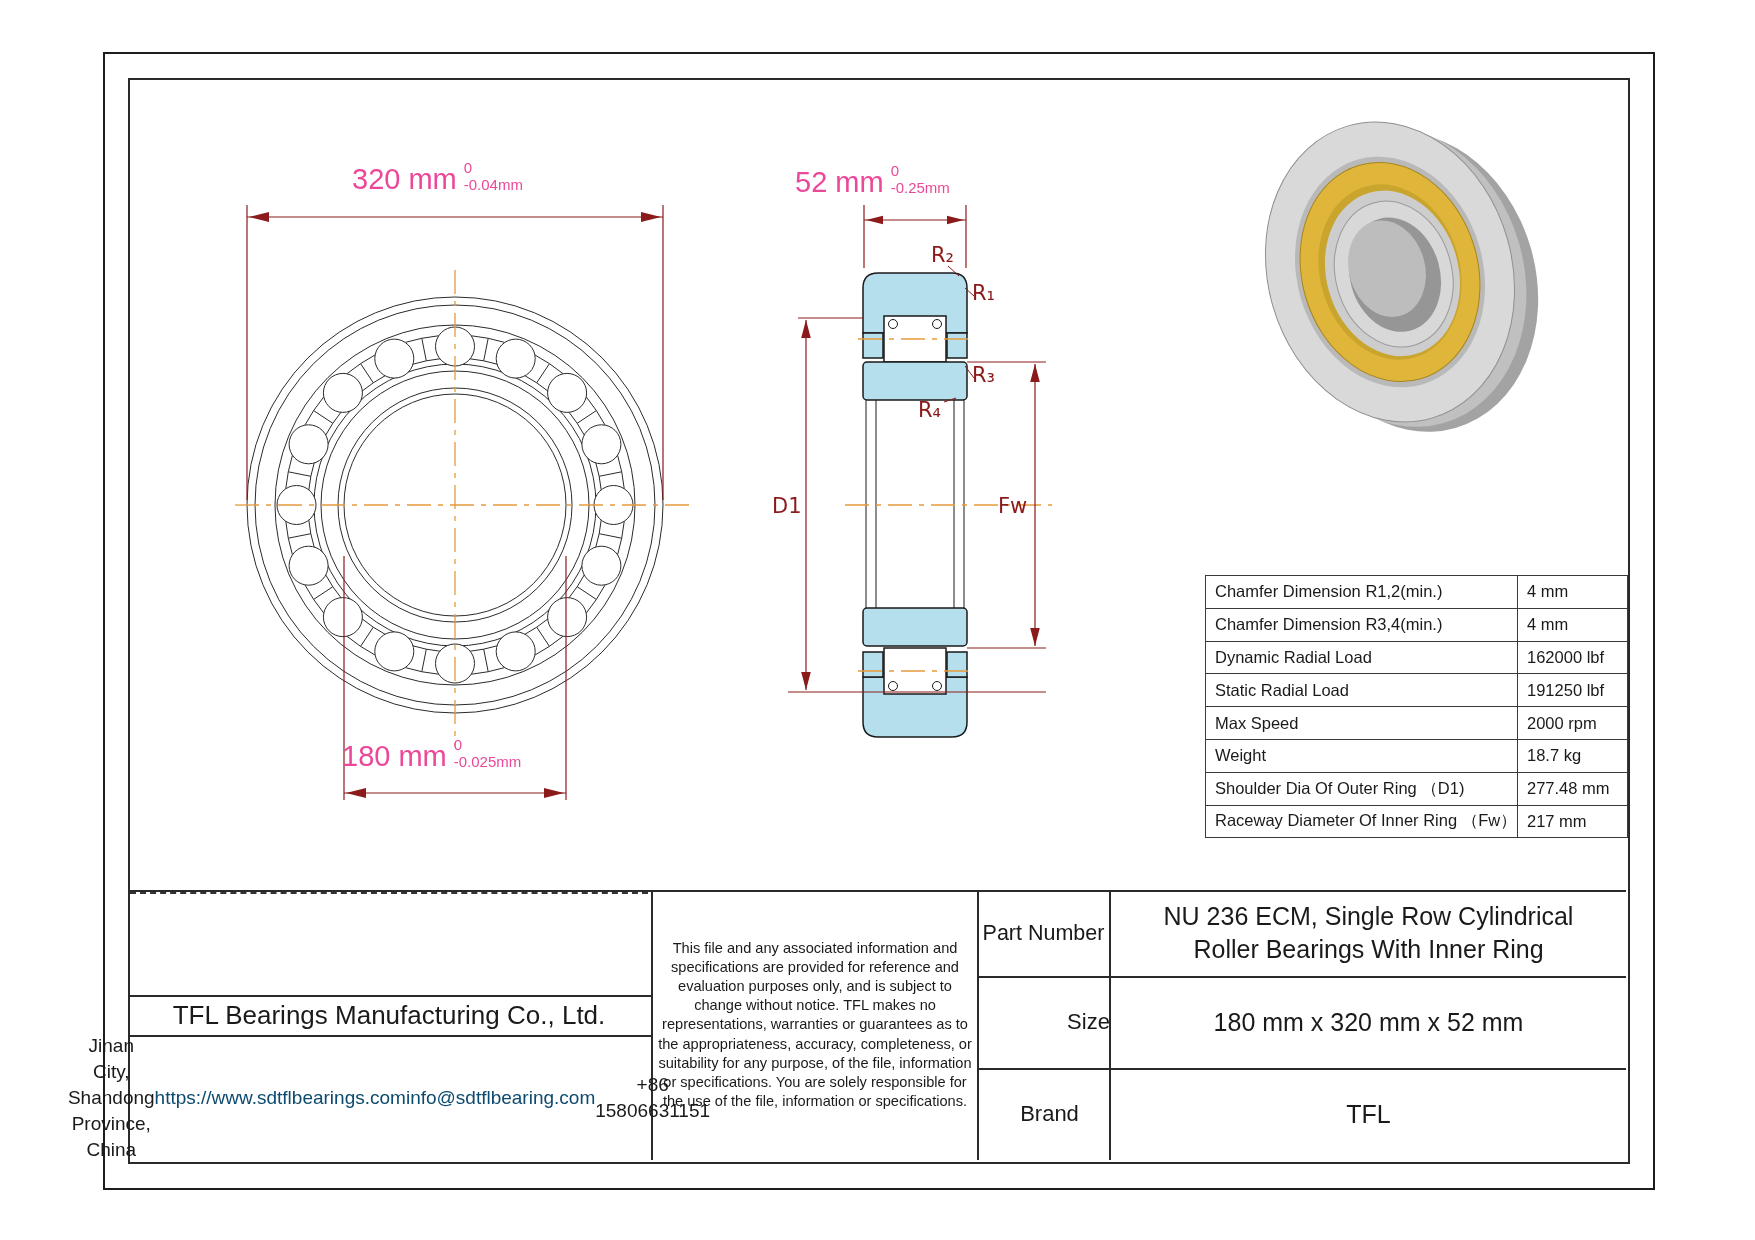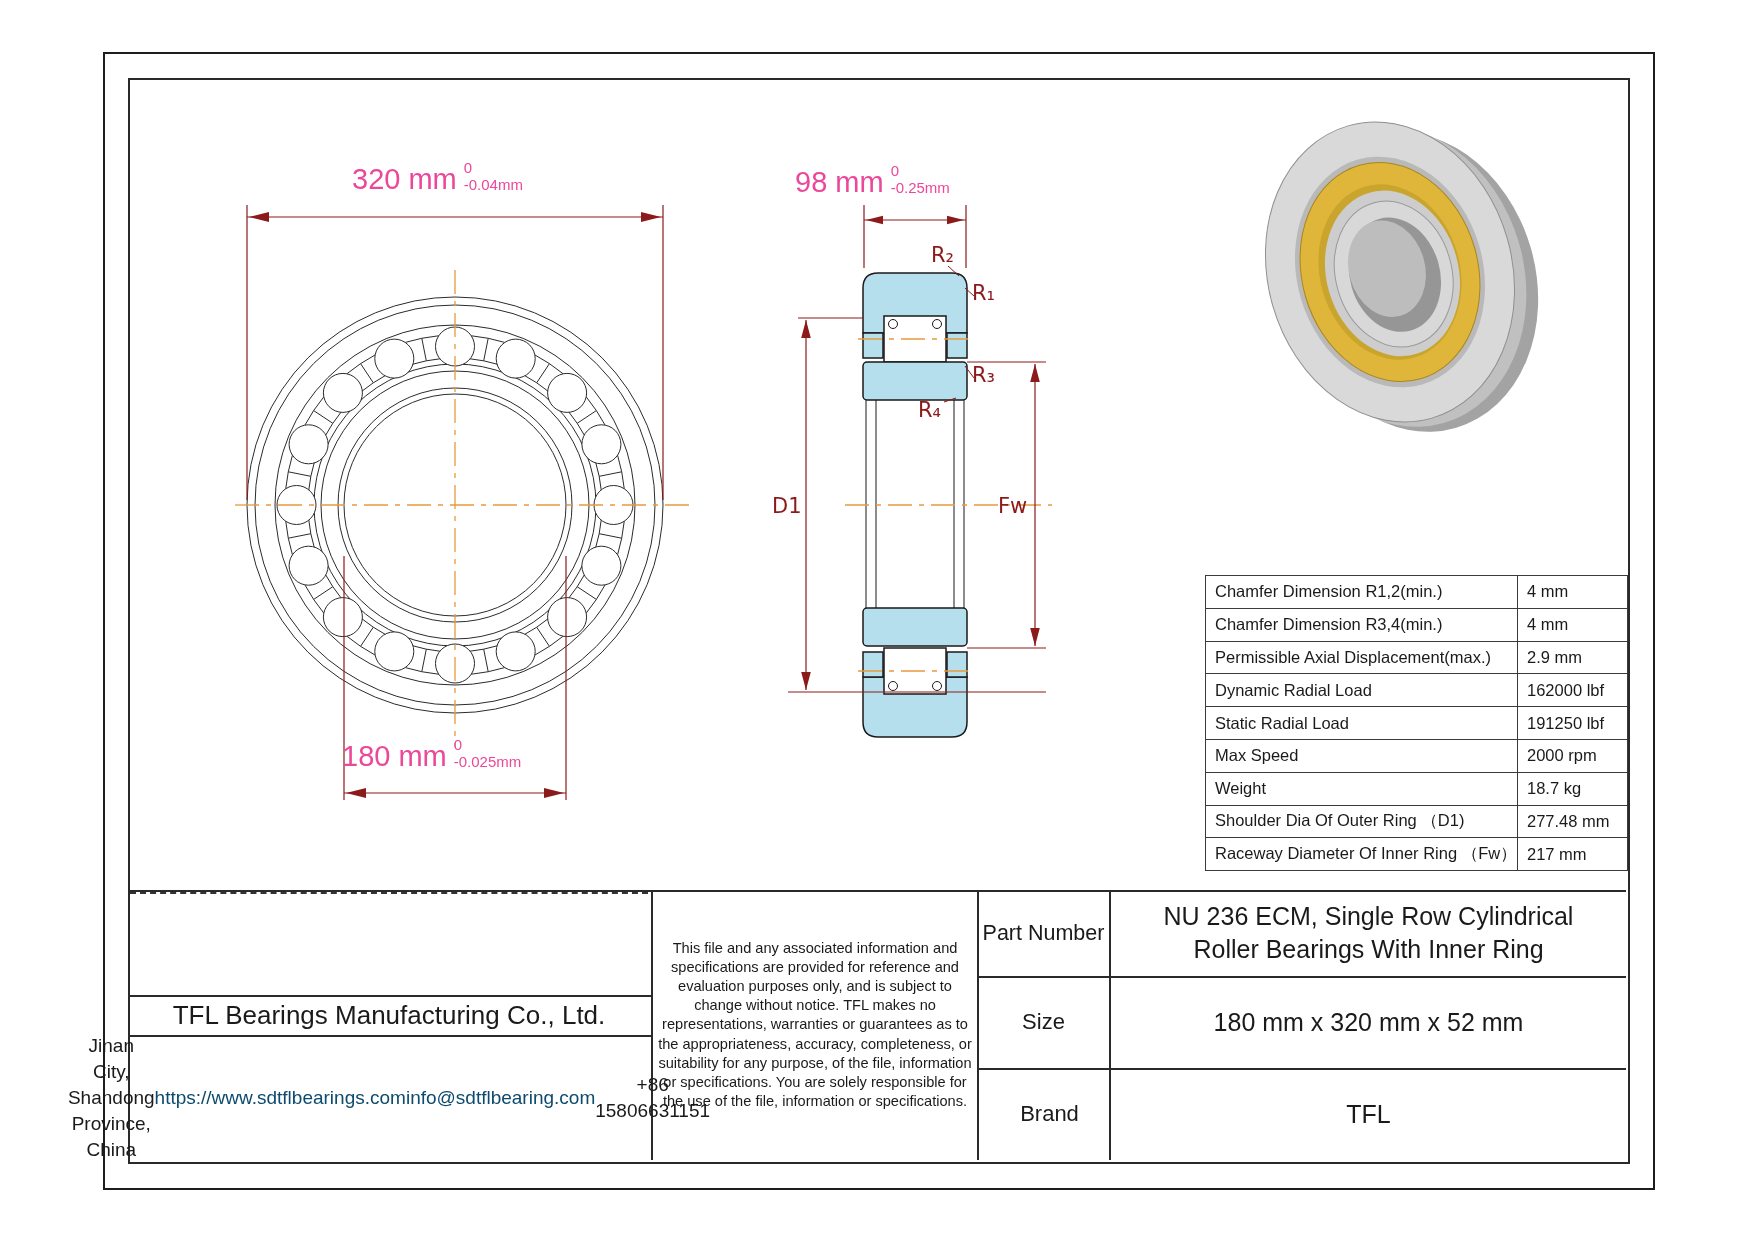--- a/index.html
+++ b/index.html
@@ -33,21 +33,21 @@
   .cell{position:absolute;display:flex;align-items:center;justify-content:center;text-align:center;}
   #cell-logo{left:130px;top:892px;width:518px;height:101px;border-top:2px dashed #333;}
   #cell-company{left:130px;top:997px;width:518px;height:36px;font-size:26px;}
   #cell-address{left:130px;top:1037px;width:518px;height:121px;flex-direction:row;
                 font-size:19px;line-height:26px;}
   #cell-address .link{color:#0c4a6e;}
   #cell-disclaimer{left:655px;top:892px;width:320px;height:266px;font-size:14.6px;line-height:19.2px;}
   #cell-pn-label{left:980px;top:892px;width:127px;height:82px;font-size:21.5px;}
   #cell-pn-value{left:1111px;top:892px;width:515px;height:82px;font-size:25px;line-height:33px;}
   #cell-pn-value .inner{width:450px;}
-  #cell-size-label{left:980px;top:978px;width:127px;height:88px;font-size:22px;}
+  #cell-size-label{left:980px;top:978px;width:127px;height:88px;font-size:22px;padding-left:45px;}
   #cell-size-value{left:1111px;top:978px;width:515px;height:88px;font-size:25px;}
   #cell-brand-label{left:980px;top:1070px;width:127px;height:88px;font-size:22px;padding-left:6px;}
   #cell-brand-value{left:1111px;top:1070px;width:515px;height:88px;font-size:25px;}
 </style>
 </head>
 <body>
 
 <div class="abs" id="border-outer"></div>
 <div class="abs" id="border-inner"></div>
 
@@ -216,21 +216,21 @@
 </svg>
 
 <div class="dim" id="dim-320">
   <span class="big">320 mm</span>
   <span class="tol">
     <span>0</span>
     <span>-0.04mm</span>
   </span>
 </div>
 <div class="dim" id="dim-52">
-  <span class="big">98 mm</span>
+  <span class="big">52 mm</span>
   <span class="tol">
     <span>0</span>
     <span>-0.25mm</span>
   </span>
 </div>
 <div class="dim" id="dim-180">
   <span class="big">180 mm</span>
   <span class="tol">
     <span>0</span>
     <span>-0.025mm</span>
@@ -239,24 +239,20 @@
 
 <table class="abs" id="spec-table">
   <tbody>
   <tr>
     <td>Chamfer Dimension R1,2(min.)</td>
     <td class="val">4 mm</td>
       </tr>
   <tr>
     <td>Chamfer Dimension R3,4(min.)</td>
     <td class="val">4 mm</td>
-      </tr>
-  <tr>
-    <td>Permissible Axial Displacement(max.)</td>
-    <td class="val">2.9 mm</td>
       </tr>
   <tr>
     <td>Dynamic Radial Load</td>
     <td class="val">162000 lbf</td>
       </tr>
   <tr>
     <td>Static Radial Load</td>
     <td class="val">191250 lbf</td>
       </tr>
   <tr>

